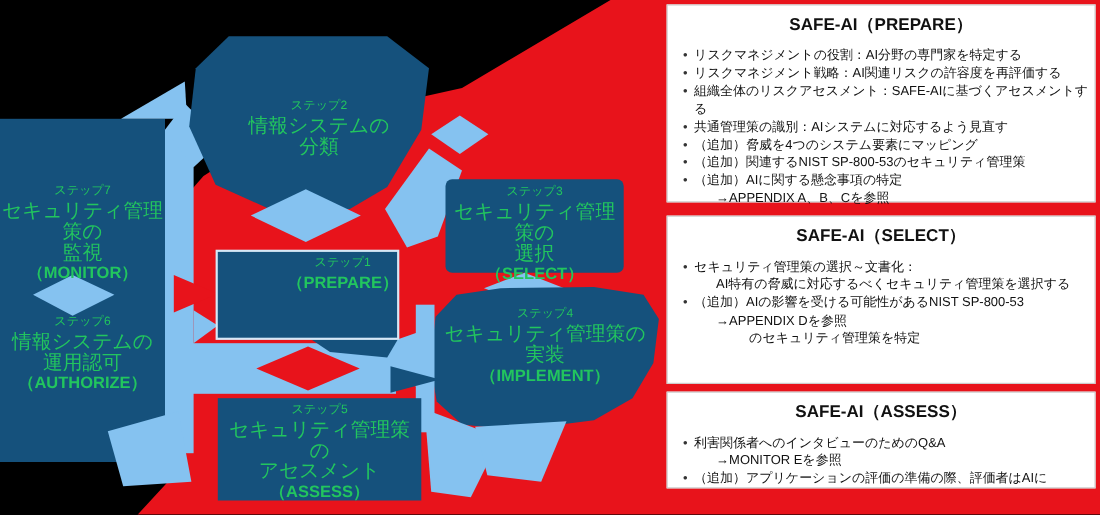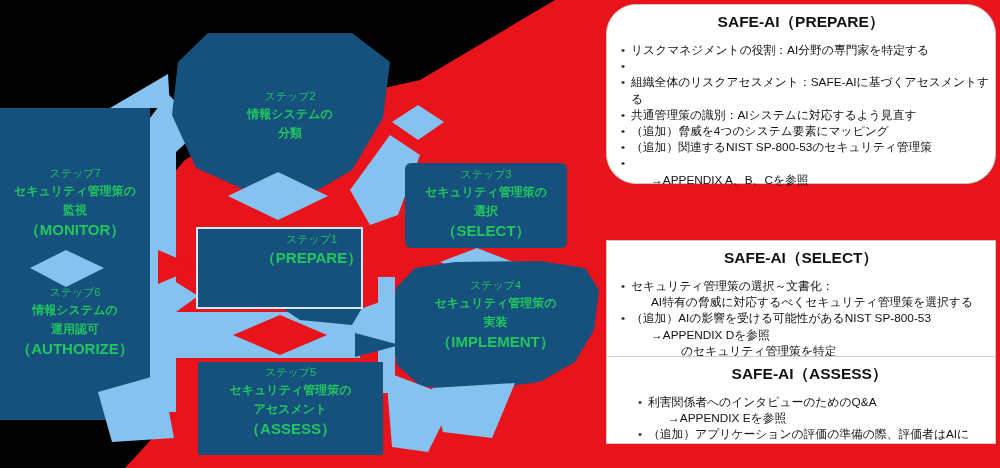--- a/index.html
+++ b/index.html
@@ -3,36 +3,36 @@
 <meta charset="utf-8">
 <style>
   html,body{margin:0;padding:0;background:#000;}
   #stage{position:relative;width:1000px;height:468px;overflow:hidden;background:#000;
          font-family:"Liberation Sans","DejaVu Sans",sans-serif;}
   #shapes{position:absolute;left:0;top:0;width:1000px;height:468px;}
 
   
   .step{position:absolute;color:#22c55e;text-align:center;z-index:3;}
   .step-num{font-size:11px;line-height:13px;margin-bottom:2px;}
-  .step-name{font-size:12px;font-weight:bold;line-height:19px;white-space:pre-line;}
+  .step-name{font-size:18px;font-weight:normal;line-height:19px;white-space:pre-line;}
   .step-en{font-size:15px;font-weight:bold;line-height:20px;}
   .s1{left:199px;top:233px;width:161px;padding-left:32px;}
   .s2{left:185px;top:90px;width:210px;}
   .s3{left:407px;top:168px;width:158px;}
   .s4{left:393px;top:279px;width:205px;}
   .s5{left:200px;top:366px;width:181px;}
   .s6{left:0;top:286px;width:150px;}
   .s7{left:0;top:167px;width:150px;}
 
   
   .panel{position:absolute;left:606px;width:390px;background:#fff;z-index:3;
          border:1px solid #c9c9c9;box-sizing:border-box;padding-top:7px;}
-  .p1{top:4px;height:180px;border-radius:30px;}
-  .p2{top:196px;height:153px;margin-top:44px;}
-  .p3{top:356px;height:88px;padding-left:17px;}
+  .p1{top:4px;height:180px;}
+  .p2{top:196px;height:153px;}
+  .p3{top:356px;height:88px;}
   .panel-title{font-size:15.5px;font-weight:bold;color:#111;text-align:center;margin-bottom:9px;}
   .pline{display:flex;font-size:11.8px;line-height:16.2px;color:#111;}
   .pline .marker{width:16px;flex:none;text-align:center;color:#333;}
   .ind0{padding-left:8px;}
   .ind1{padding-left:44px;align-items:center;}
   .ind2{padding-left:74px;}
 </style>
 </head>
 <body>
 
@@ -123,39 +123,41 @@
 
   <div class="panel p1">
     <div class="panel-title">SAFE-AI（PREPARE）</div>
     <div class="panel-items">
         <div class="pline ind0">
           <span class="marker">•</span>
           <span class="txt">リスクマネジメントの役割：AI分野の専門家を特定する</span>
         </div>
         <div class="pline ind0">
           <span class="marker">•</span>
+          <span class="txt">リスクマネジメント戦略：AI関連リスクの許容度を再評価する</span>
         </div>
         <div class="pline ind0">
           <span class="marker">•</span>
           <span class="txt">組織全体のリスクアセスメント：SAFE-AIに基づくアセスメントする</span>
         </div>
         <div class="pline ind0">
           <span class="marker">•</span>
           <span class="txt">共通管理策の識別：AIシステムに対応するよう見直す</span>
         </div>
         <div class="pline ind0">
           <span class="marker">•</span>
           <span class="txt">（追加）脅威を4つのシステム要素にマッピング</span>
         </div>
         <div class="pline ind0">
           <span class="marker">•</span>
           <span class="txt">（追加）関連するNIST SP-800-53のセキュリティ管理策</span>
         </div>
         <div class="pline ind0">
           <span class="marker">•</span>
+          <span class="txt">（追加）AIに関する懸念事項の特定</span>
         </div>
         <div class="pline ind1">
           <span class="txt">→APPENDIX A、B、Cを参照</span>
         </div>
       </div>
   </div>
   <div class="panel p2">
     <div class="panel-title">SAFE-AI（SELECT）</div>
     <div class="panel-items">
         <div class="pline ind0">
@@ -178,21 +180,21 @@
       </div>
   </div>
   <div class="panel p3">
     <div class="panel-title">SAFE-AI（ASSESS）</div>
     <div class="panel-items">
         <div class="pline ind0">
           <span class="marker">•</span>
           <span class="txt">利害関係者へのインタビューのためのQ&amp;A</span>
         </div>
         <div class="pline ind1">
-          <span class="txt">→APPENDIX Eを参照</span>
+          <span class="txt">→MONITOR Eを参照</span>
         </div>
         <div class="pline ind0">
           <span class="marker">•</span>
           <span class="txt">（追加）アプリケーションの評価の準備の際、評価者はAIに</span>
         </div>
       </div>
   </div>
 
 </div>
 

